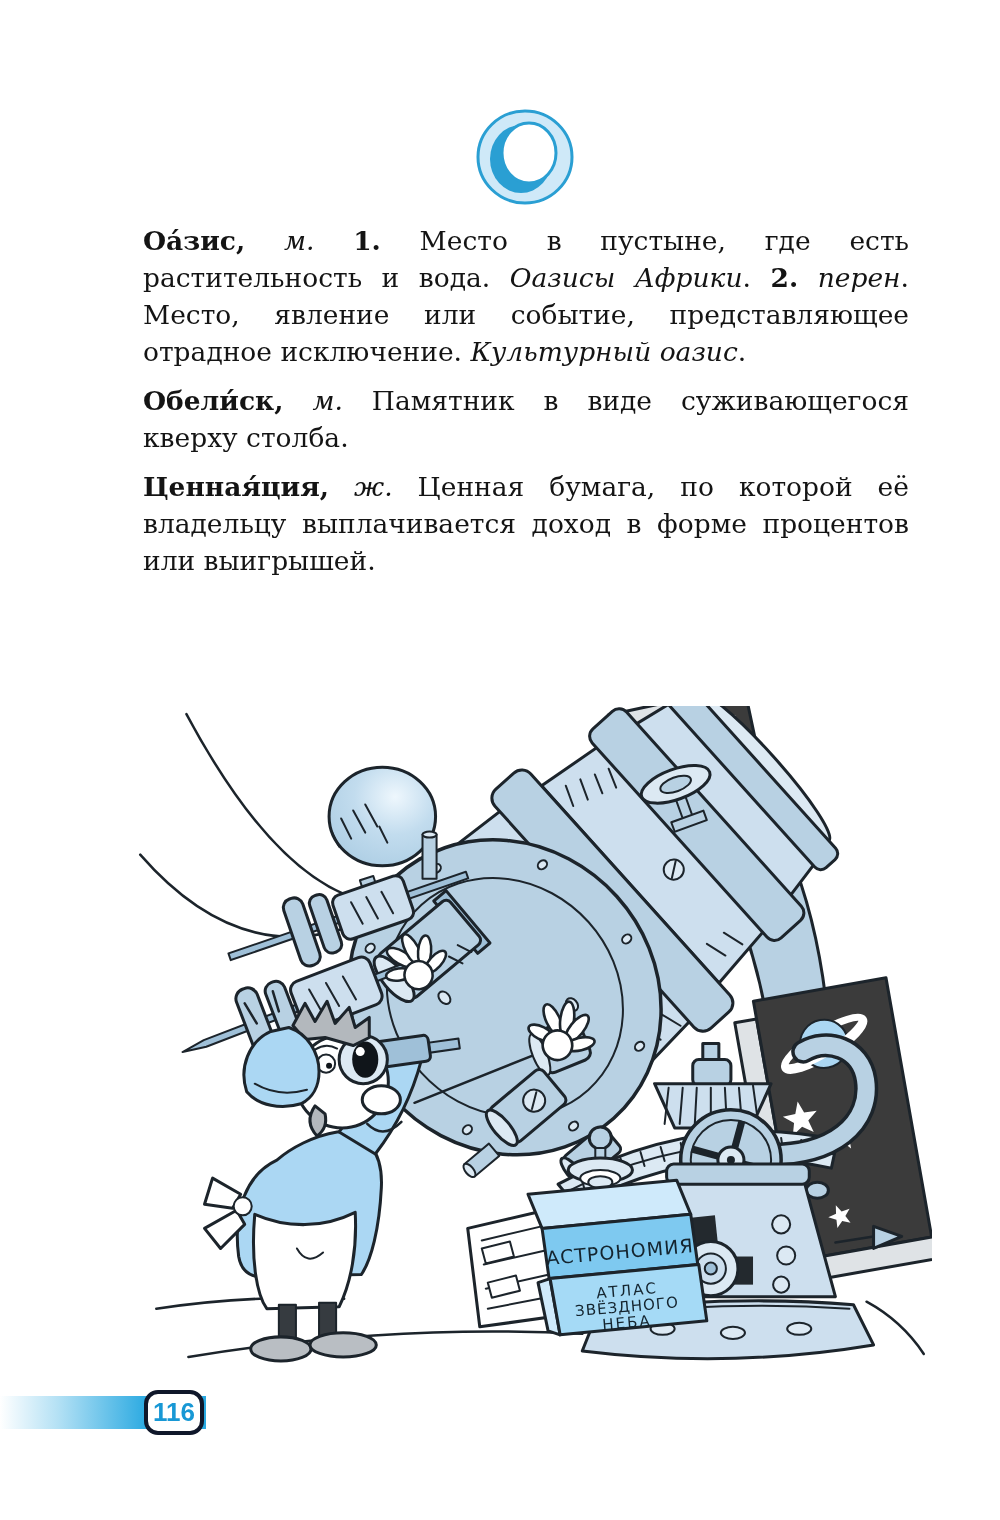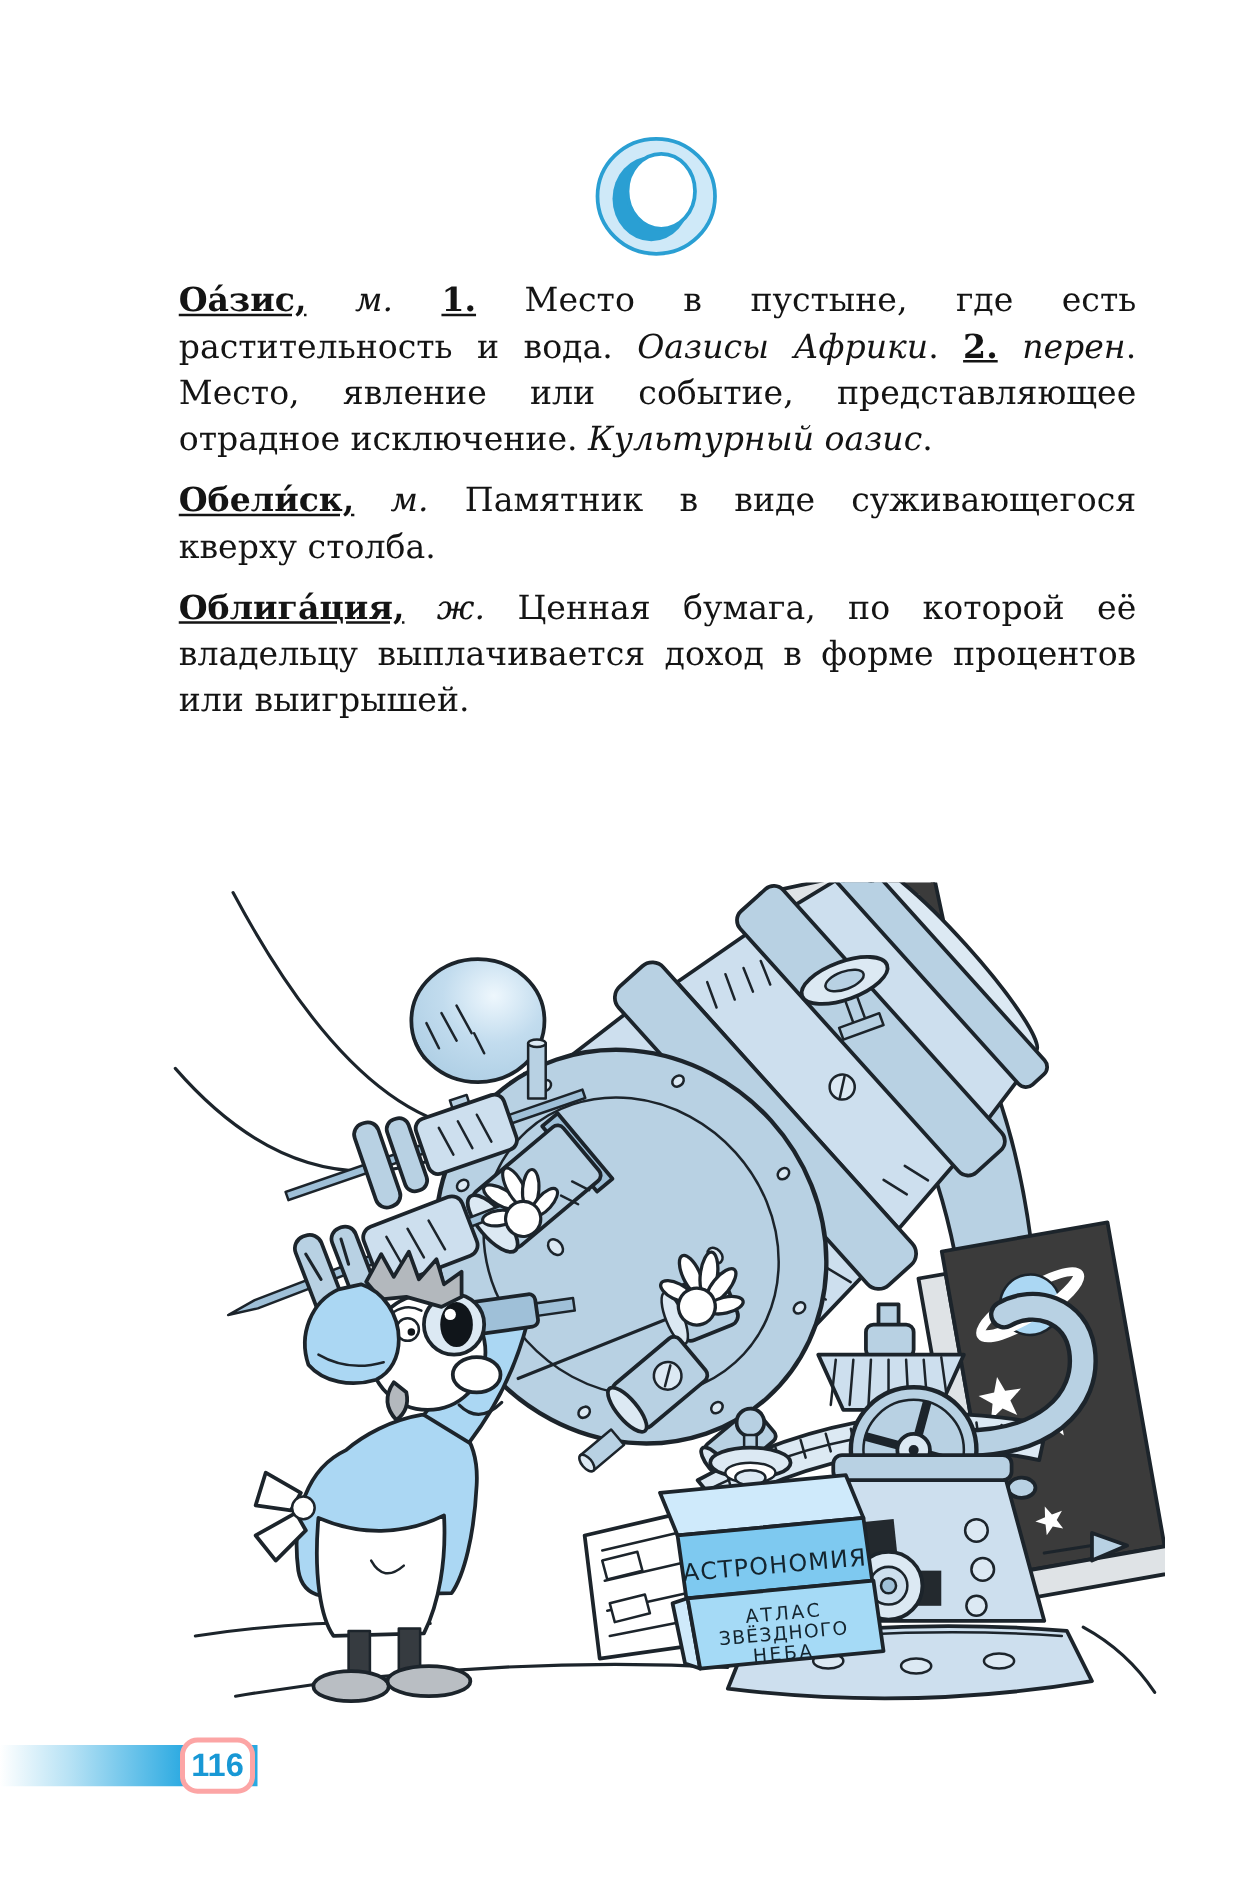--- a/index.html
+++ b/index.html
@@ -8,21 +8,21 @@
   .page{position:absolute;inset:0;background:#fff;}
 
   
   .letter-o{position:absolute;left:466px;top:104px;width:122px;height:112px;}
 
   
   .entries{position:absolute;left:143px;top:222px;width:766px;color:#141414;
            font-family:"DejaVu Serif","Liberation Serif",serif;
            font-size:26.5px;line-height:37px;text-align:justify;}
   .entries p{margin:0 0 12px 0;}
-  .b{font-weight:bold;text-decoration:underline;}
+  .b{font-weight:bold;}
   .i{font-style:italic;}
 
   
   .illu{position:absolute;left:128px;top:706px;width:804px;height:658px;}
   svg .o{stroke:#1c242b;stroke-width:3;stroke-linejoin:round;stroke-linecap:round;}
   svg .o2{stroke:#1c242b;stroke-width:2;stroke-linejoin:round;stroke-linecap:round;}
   svg .o25{stroke:#1c242b;stroke-width:2.5;stroke-linejoin:round;stroke-linecap:round;}
   svg .ln{fill:none;stroke:#1c242b;stroke-width:2.5;stroke-linecap:round;}
   svg .ln2{fill:none;stroke:#1c242b;stroke-width:2;stroke-linecap:round;}
   .fA{fill:#cddfee}.fB{fill:#b8d1e3}.fC{fill:#9fc0d8}.fD{fill:#dce9f3}
@@ -30,40 +30,40 @@
   .fBk1{fill:#7ec9f0}.fBk2{fill:#a5daf6}.fBk3{fill:#cfeafb}
   .fGray{fill:#b9bec3}.fHair{fill:#b3b8bd}.fDark{fill:#363b40}.none{fill:none}
   svg text.bt{font-family:"DejaVu Sans","Liberation Sans",sans-serif;
       fill:#14242e;text-anchor:middle;}
 
   
   .footer-bar{position:absolute;left:0;top:1396px;width:206px;height:33px;
       background:linear-gradient(to right, rgba(41,169,225,0) 0%,
                  rgba(41,169,225,.35) 28%, #29a9e1 72%);}
   .page-badge{position:absolute;left:144px;top:1390px;width:60px;height:45px;
-      box-sizing:border-box;background:#fff;border:4px solid #fca5a5;
+      box-sizing:border-box;background:#fff;border:4px solid #0f172a;
       border-radius:14px;display:flex;align-items:center;justify-content:center;
       font-family:"Liberation Sans",sans-serif;font-weight:bold;font-size:26px;
       color:#1898d5;}
 </style>
 </head>
 <body>
 
 <div class="page">
 
   <svg class="letter-o" viewBox="0 0 122 112" aria-label="О">
     <ellipse cx="59" cy="53" rx="47" ry="46" fill="#cfe9f8" stroke="#2a9fd3" stroke-width="3"></ellipse>
     <ellipse cx="55" cy="55" rx="31" ry="34" fill="#2a9fd3"></ellipse>
     <ellipse cx="63" cy="49" rx="27" ry="30" fill="#ffffff" stroke="#2a9fd3" stroke-width="3"></ellipse>
   </svg>
 
   <div class="entries">
     <p><span class="b">Оа́зис,</span><span> </span><span class="i">м.</span><span> </span><span class="b">1.</span><span> Место в пустыне, где есть растительность и вода. </span><span class="i">Оазисы Африки</span><span>. </span><span class="b">2.</span><span> </span><span class="i">перен</span><span>. Место, явление или событие, представляющее отрадное исключение. </span><span class="i">Культурный оазис</span><span>.</span></p>
     <p><span class="b">Обели́ск,</span><span> </span><span class="i">м.</span><span> Памятник в виде суживающегося кверху столба.</span></p>
-    <p><span class="b">Облига́ция,</span><span> </span><span class="i">ж.</span><span> Ценная бумага, по которой её владельцу выплачивается доход в форме процентов или выигрышей.</span></p>
+    <p><span class="b">Ценная́ция,</span><span> </span><span class="i">ж.</span><span> Ценная бумага, по которой её владельцу выплачивается доход в форме процентов или выигрышей.</span></p>
   </div>
 
   <svg class="illu" viewBox="0 0 800 655">
     <defs>
       <radialGradient id="bal" cx="0.62" cy="0.3" r="0.85">
         <stop offset="0" stop-color="#eef7fd"></stop>
         <stop offset="0.45" stop-color="#c2dcee"></stop>
         <stop offset="1" stop-color="#a9cbe2"></stop>
       </radialGradient>
       <polygon id="star" points="0,-1 0.247,-0.34 0.951,-0.309 0.4,0.13 0.588,0.809 0,0.42 -0.588,0.809 -0.4,0.13 -0.951,-0.309 -0.247,-0.34"></polygon>

